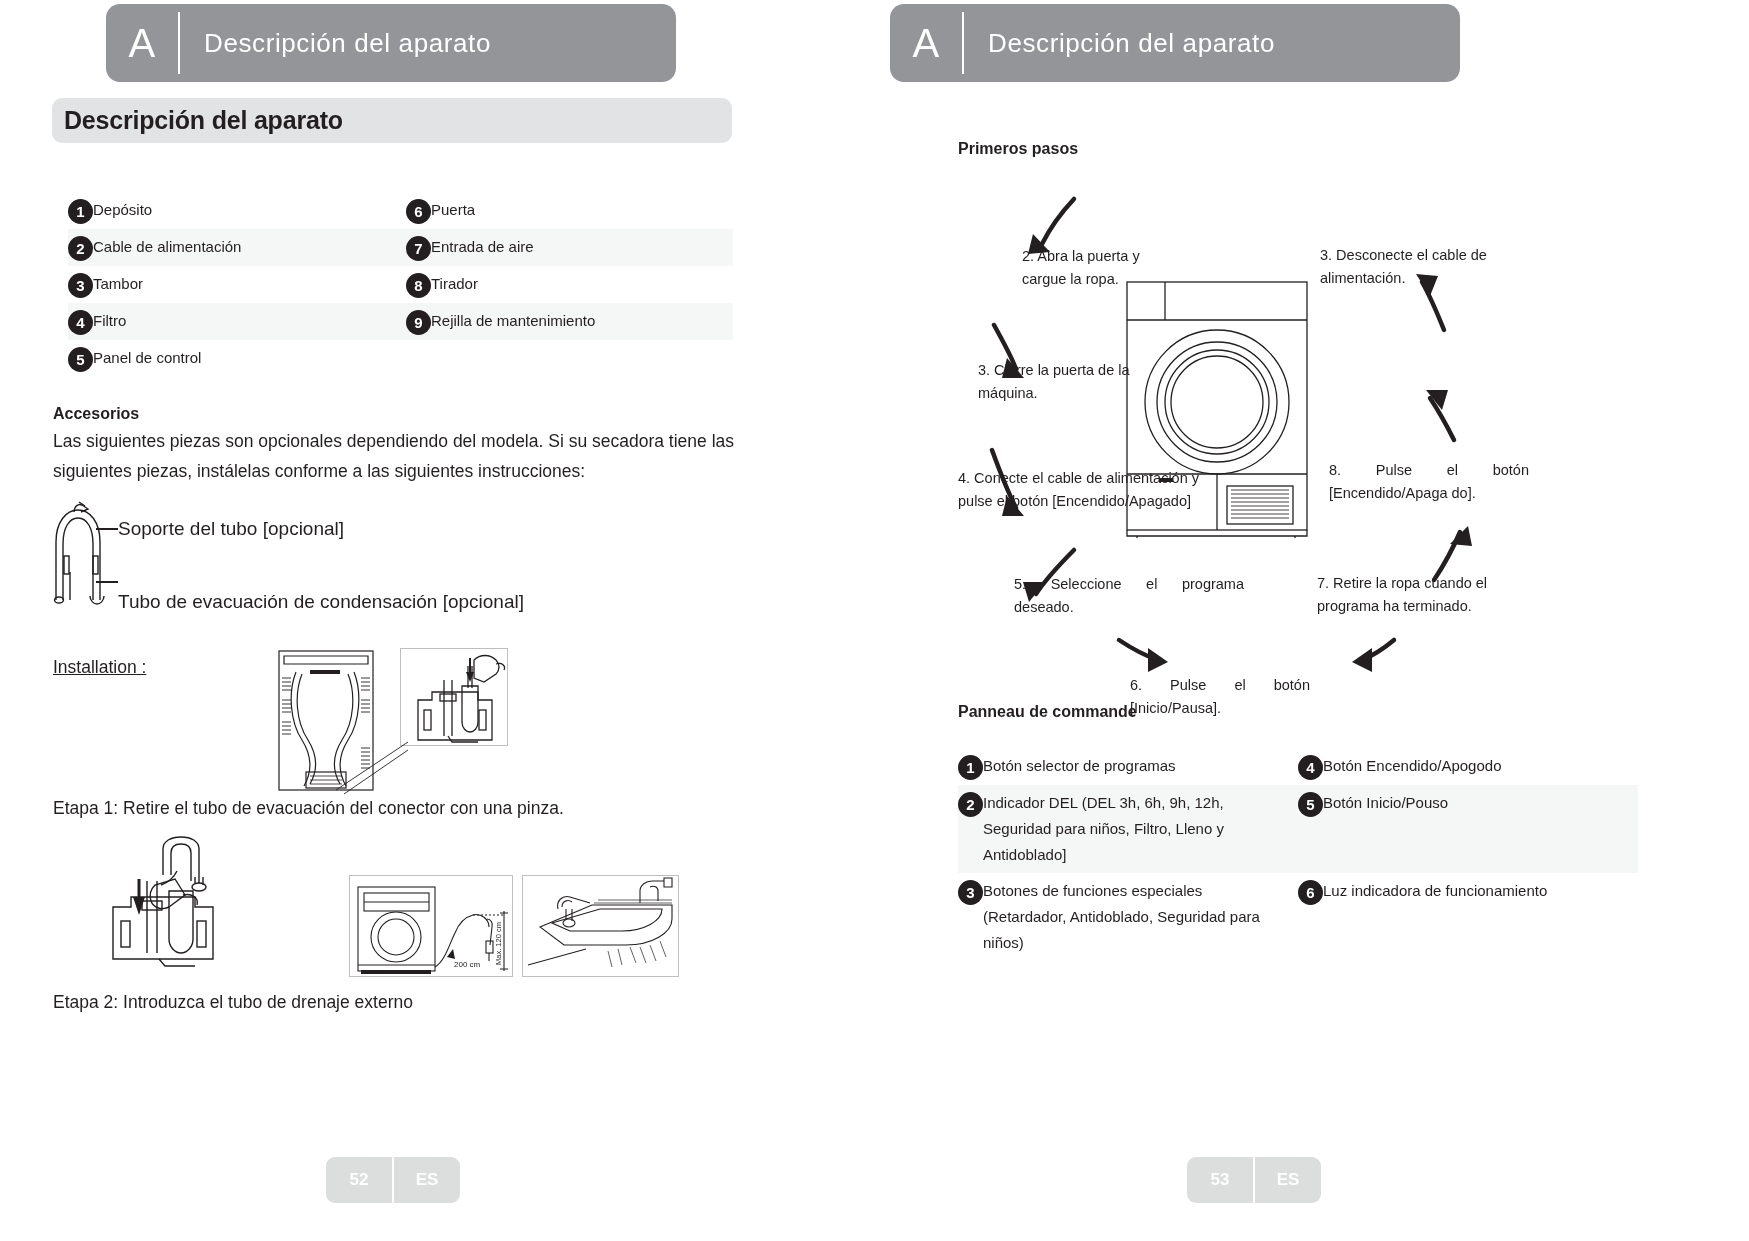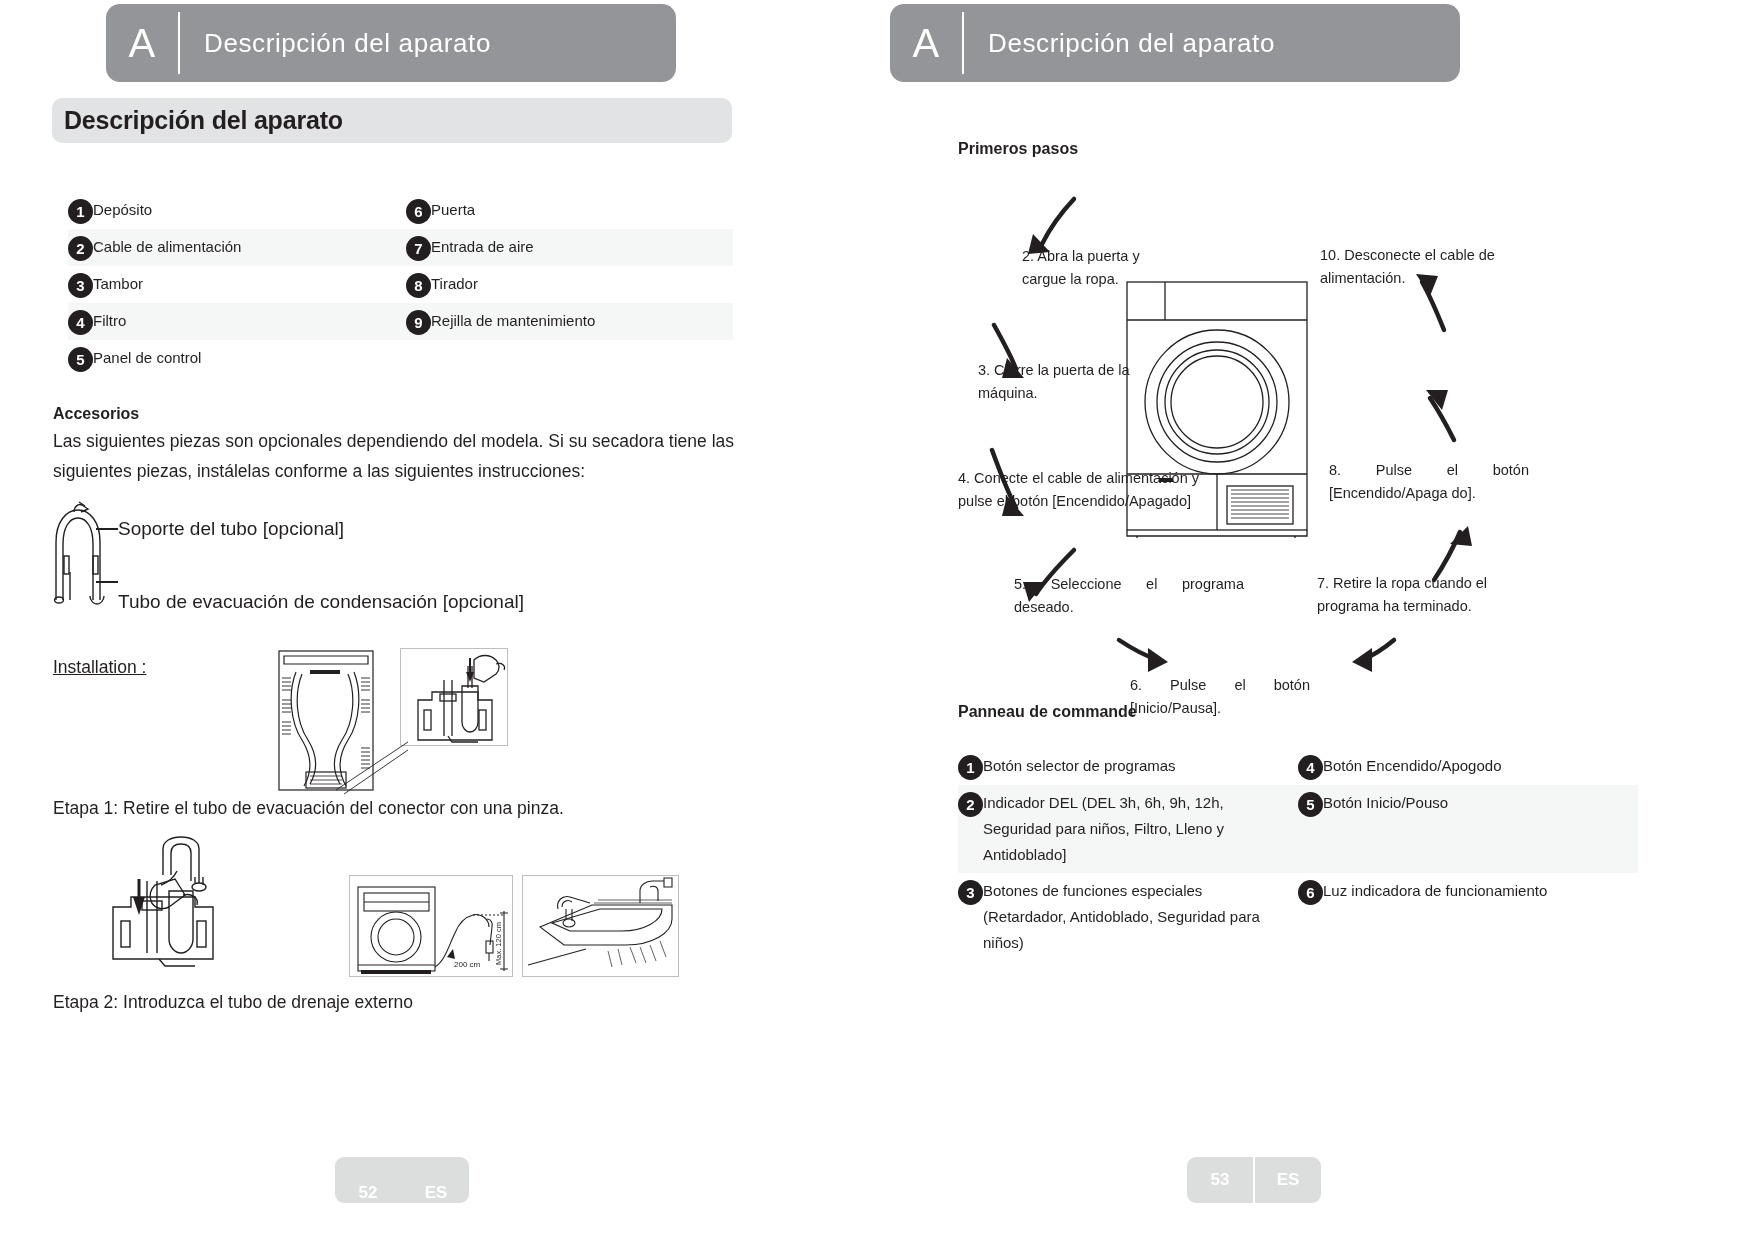--- a/index.html
+++ b/index.html
@@ -329,21 +329,21 @@
             <path d="M72 28 H150 M76 25 H150"></path>
             <path d="M108 72 L114 88 M118 72 L124 88 M128 70 L134 86 M138 66 L144 82"></path>
             <path d="M96 74 L100 90 M86 76 L90 92"></path>
           </g>
         </g>
       </svg>
     </div>
 
     <div class="plain-line" style="left:53px; top:989px;">Etapa 2: Introduzca el tubo de drenaje externo</div>
 
-    <div class="footer" style="left:335px;align-items:flex-end;">
+    <div class="footer" style="left:326px;">
       <div class="footer-cell">52</div>
       <div class="footer-div"></div>
       <div class="footer-cell">ES</div>
     </div>
   </div>
 
   <div class="page page-right">
 
     <div class="chapter-bar" style="left:16px; top:4px; width:570px;">
       <div class="chapter-letter">A</div>
@@ -402,21 +402,21 @@
       </g>
     </svg>
 
     <div class="flow-text" style="left:148px; top:245px; width:160px;">2. Abra la puerta y cargue la ropa.</div>
     <div class="flow-text" style="left:104px; top:359px; width:160px;">3. Cierre la puerta de la máquina.</div>
     <div class="flow-text" style="left:84px; top:467px; width:260px;">4. Conecte el cable de alimentación y pulse el botón [Encendido/Apagado]</div>
     <div class="flow-text just" style="left:140px; top:573px; width:230px;">5. Seleccione el programa deseado.</div>
     <div class="flow-text just" style="left:256px; top:636px; width:180px;margin-top:38px;">6. Pulse el botón [Inicio/Pausa].</div>
     <div class="flow-text" style="left:443px; top:572px; width:200px;">7. Retire la ropa cuando el programa ha terminado.</div>
     <div class="flow-text just" style="left:455px; top:459px; width:200px;">8. Pulse el botón [Encendido/Apaga do].</div>
-    <div class="flow-text" style="left:446px; top:244px; width:210px;">10. Desconecte el cable de alimentación.</div>
+    <div class="flow-text" style="left:446px; top:244px; width:210px;">3. Desconecte el cable de alimentación.</div>
 
     <div class="bold-sub" style="left:84px; top:703px;">Panneau de commande</div>
 
     <div class="num-list" style="left:84px; top:748px; width:680px;">
 
       <div class="num-row">
         <div class="num-cell" style="width:340px;">
           <div class="badge">1</div>
           <div class="num-label">Botón selector de programas</div>
         </div>

